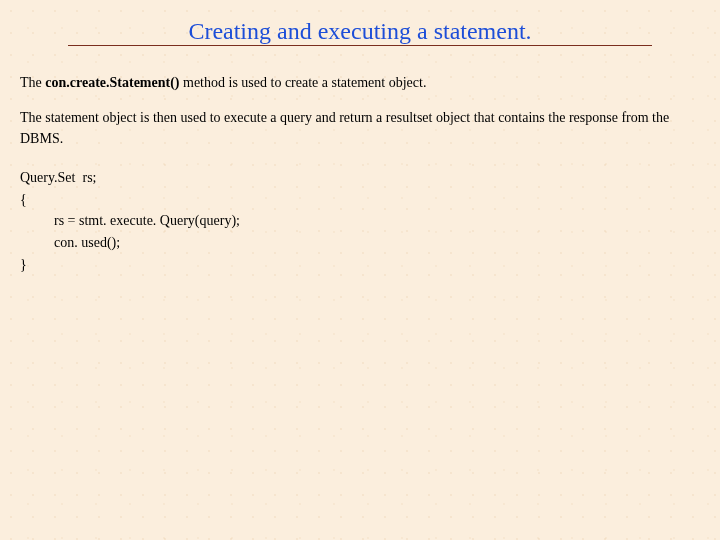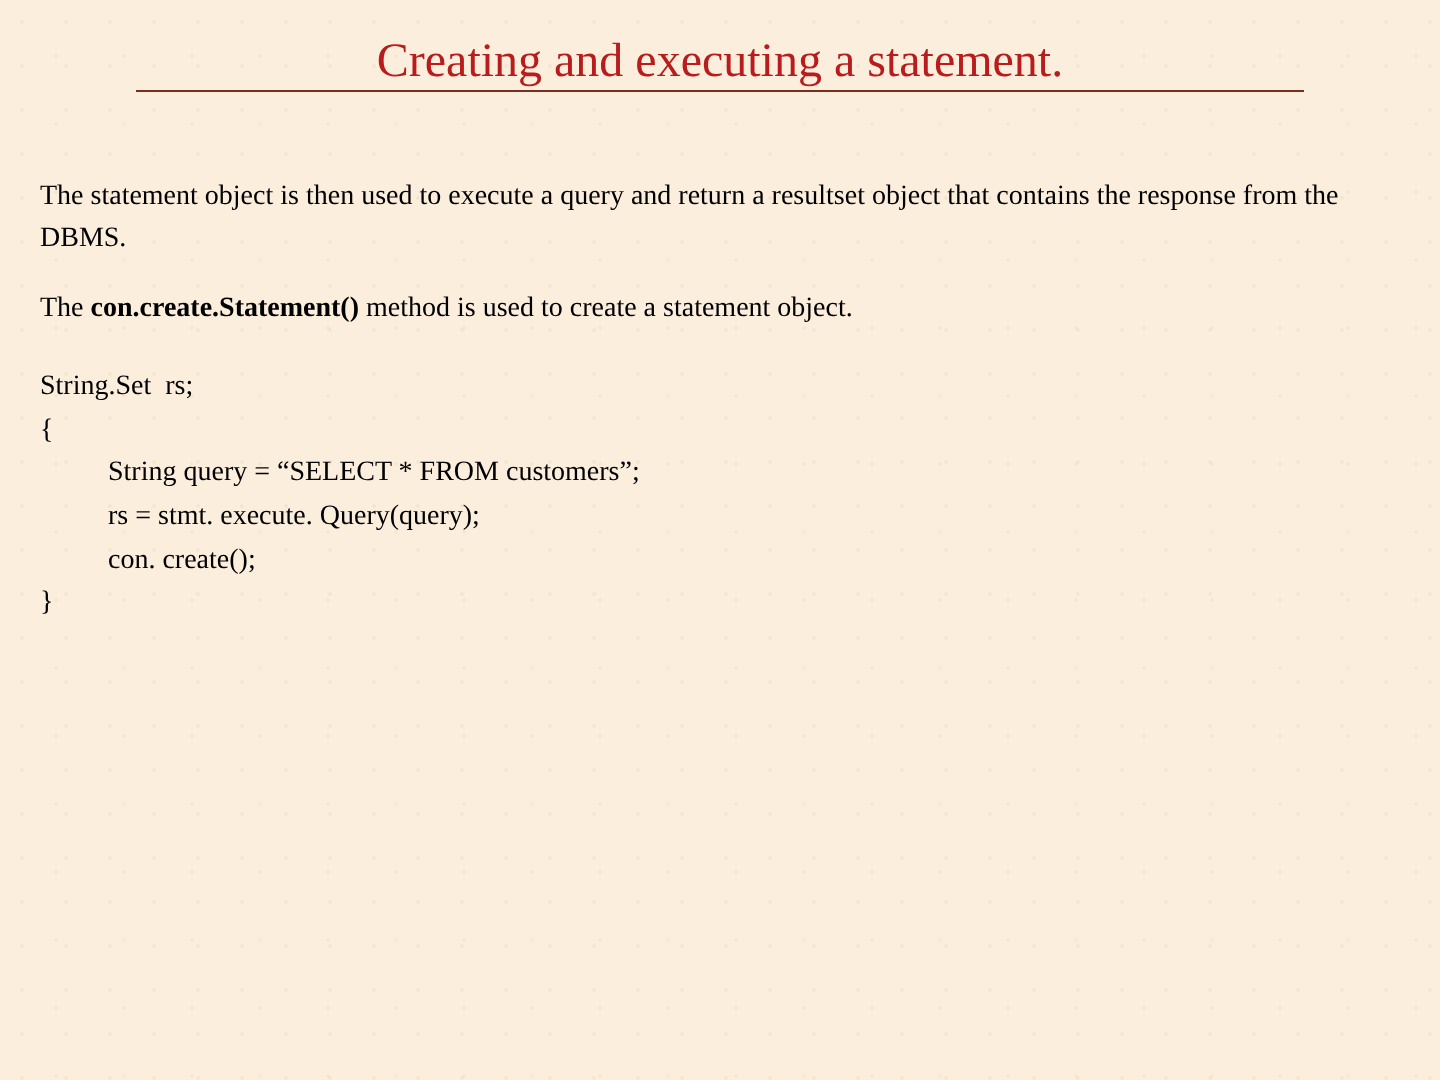--- a/index.html
+++ b/index.html
@@ -16,25 +16,25 @@
     font-family: "Times New Roman", Times, serif;
     color: #000;
   }
   .slide {
     box-sizing: border-box;
     width: 720px;
     height: 540px;
     padding: 18px 20px 20px 20px;
   }
   .title {
-    color: #b91c1c;
+    color: #1d4ed8;
     font-size: 24px;
     font-weight: 400;
     text-align: center;
-    margin: 0 0 28px 0;
+    margin: 0 0 12px 0;
     padding-left: 120px;
     padding-right: 120px;
     border-bottom: 1px solid #7a2e1e;
     display: inline-block;
   }
   .title-wrap {
     text-align: center;
     margin-bottom: 10px;
   }
   .body {
@@ -60,29 +60,28 @@
 <body>
 
 <div class="slide">
 
   <div class="title-wrap">
     <h1 class="title">Creating and executing a statement.</h1>
   </div>
 
   <div class="body">
 
-    <div class="para">The statement object is then  used to execute a query and return a resultset object that contains the response from the DBMS.</div>
-
     <div class="para">
       <span>The </span><span class="bold">con.create.Statement()</span><span> method is used to create a statement  object.</span>
     </div>
 
+    <div class="para">The statement object is then  used to execute a query and return a resultset object that contains the response from the DBMS.</div>
+
     <div class="code">
-      <div class="line">String.Set  rs;</div>
+      <div class="line">Query.Set  rs;</div>
       <div class="line">{</div>
-      <div class="line indent">String query = “SELECT * FROM customers”;</div>
       <div class="line indent">rs = stmt. execute. Query(query);</div>
-      <div class="line indent">con. create();</div>
+      <div class="line indent">con. used();</div>
       <div class="line">}</div>
     </div>
 
   </div>
 </div>
 
 </body></html>

